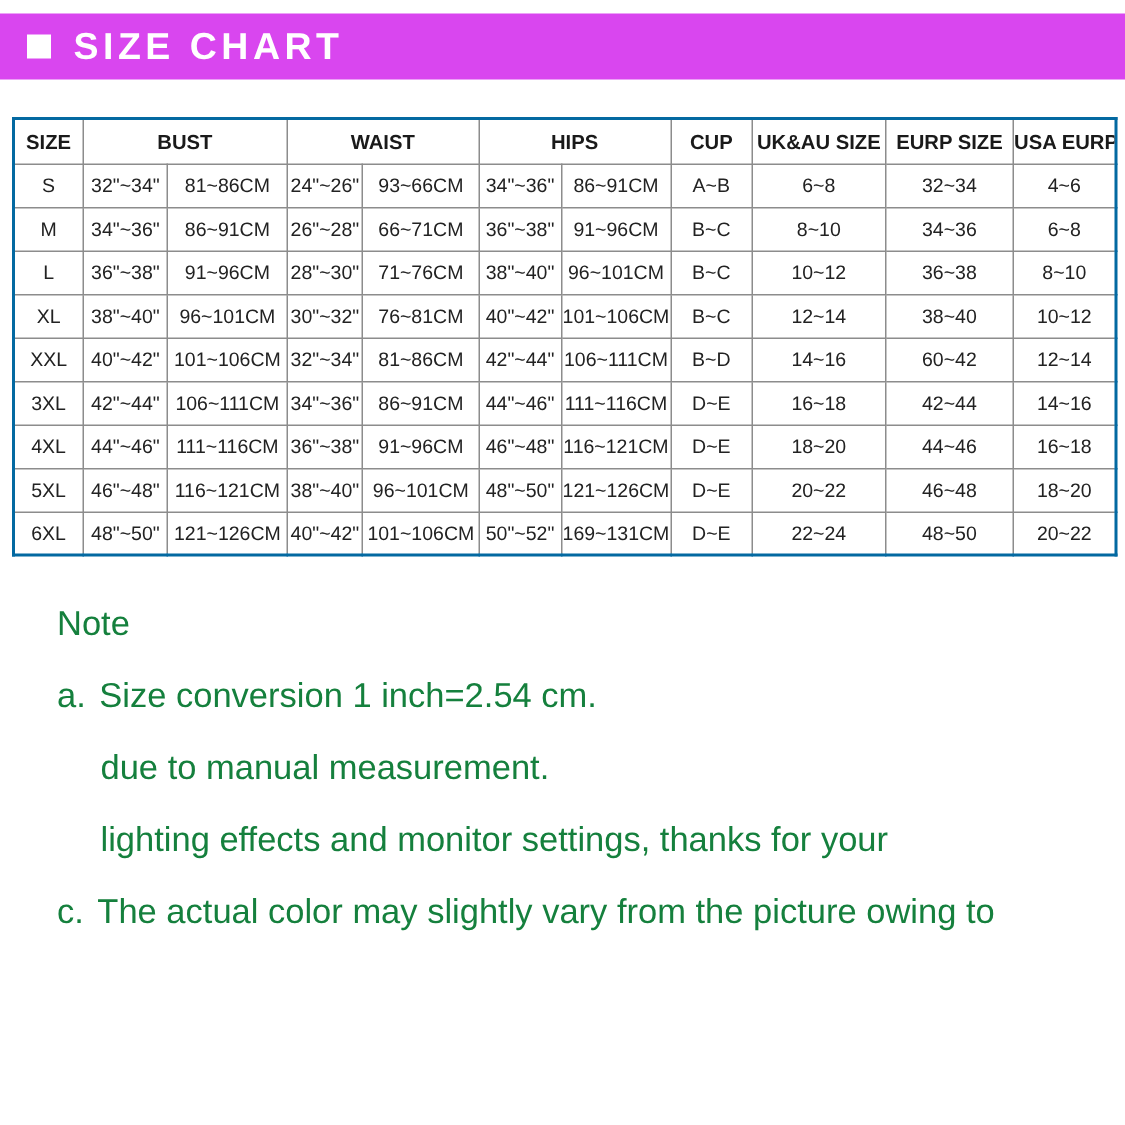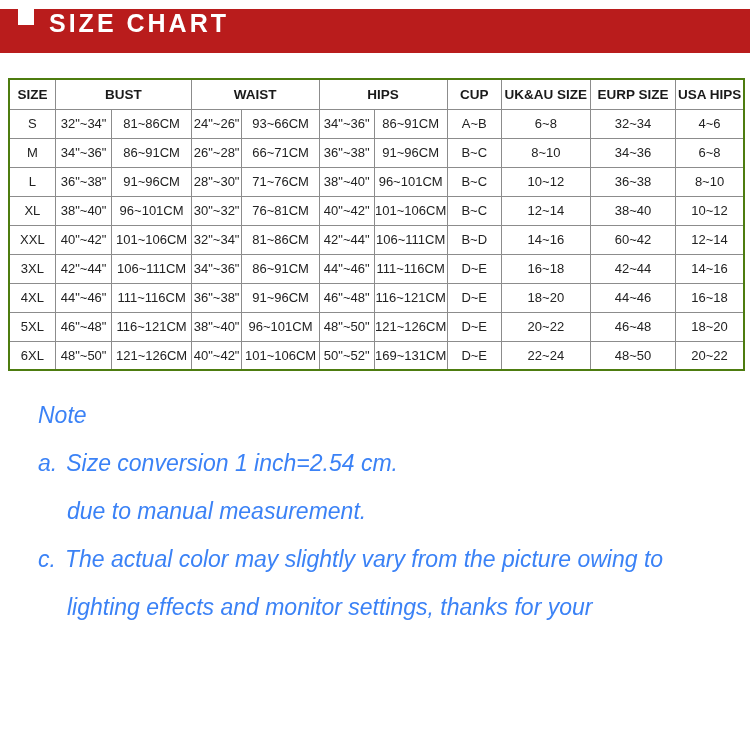--- a/index.html
+++ b/index.html
@@ -3,22 +3,23 @@
 <meta charset="utf-8">
 <style>
   * { margin: 0; padding: 0; box-sizing: border-box; }
   html, body { width: 750px; height: 750px; background: #ffffff; overflow: hidden; }
   body { font-family: "Liberation Sans", sans-serif; color: #111; }
 
   
   .title-bar {
     margin-top: 9px;
     height: 44px;
-    background: #b91c1c;
+    background: #d946ef;
     display: flex;
+    align-items: center;
     padding-left: 18px;
   }
   .title-square {
     width: 16px; height: 16px;
     background: #ffffff;
     display: inline-block;
     margin-right: 15px;
   }
   .title-text {
     color: #ffffff;
@@ -26,21 +27,21 @@
     font-weight: bold;
     letter-spacing: 3px;
   }
 
   
   table.size-table {
     width: 737px;
     margin: 25px 0 0 8px;
     border-collapse: collapse;
     table-layout: fixed;
-    border: 2px solid #4d7c0f;
+    border: 2px solid #0369a1;
   }
   table.size-table th, table.size-table td {
     border: 1px solid #8c8c8c;
     text-align: center;
     vertical-align: middle;
     white-space: nowrap;
     overflow: hidden;
   }
   table.size-table th {
     height: 30px;
@@ -52,22 +53,21 @@
     height: 29px;
     font-size: 13px;
     font-weight: normal;
     color: #222;
   }
 
   
   .notes {
     margin: 20px 0 0 38px;
     font-size: 23px;
-    color: #3b82f6;
-    font-style: italic;
+    color: #15803d;
   }
   .note-line {
     line-height: 48px;
     white-space: nowrap;
   }
   .note-cont { padding-left: 29px; }
   .note-prefix { margin-right: 9px; }
 </style>
 </head>
 <body>
@@ -95,21 +95,21 @@
       </colgroup>
     <thead>
         <tr>
           <th colspan="1">SIZE</th>
           <th colspan="2">BUST</th>
           <th colspan="2">WAIST</th>
           <th colspan="2">HIPS</th>
           <th colspan="1">CUP</th>
           <th colspan="1">UK&amp;AU SIZE</th>
           <th colspan="1">EURP SIZE</th>
-          <th colspan="1">USA HIPS</th>
+          <th colspan="1">USA EURP</th>
         </tr>
       </thead>
     <tbody>
         <tr>
           <td>S</td>
           <td>32"~34"</td>
           <td>81~86CM</td>
           <td>24"~26"</td>
           <td>93~66CM</td>
           <td>34"~36"</td>
@@ -228,19 +228,19 @@
 
   <section class="notes">
     <div class="note-line">Note</div>
 
     <div class="note-line">
       <span class="note-prefix">a.</span><span>Size conversion 1 inch=2.54 cm.</span>
     </div>
 
     <div class="note-line note-cont">due to manual measurement.</div>
 
+    <div class="note-line note-cont">lighting effects and monitor settings, thanks for your</div>
     <div class="note-line">
       <span class="note-prefix">c.</span><span>The actual color may slightly vary from the picture owing to</span>
     </div>
-    <div class="note-line note-cont">lighting effects and monitor settings, thanks for your</div>
   </section>
 
 </div>
 
 </body></html>

